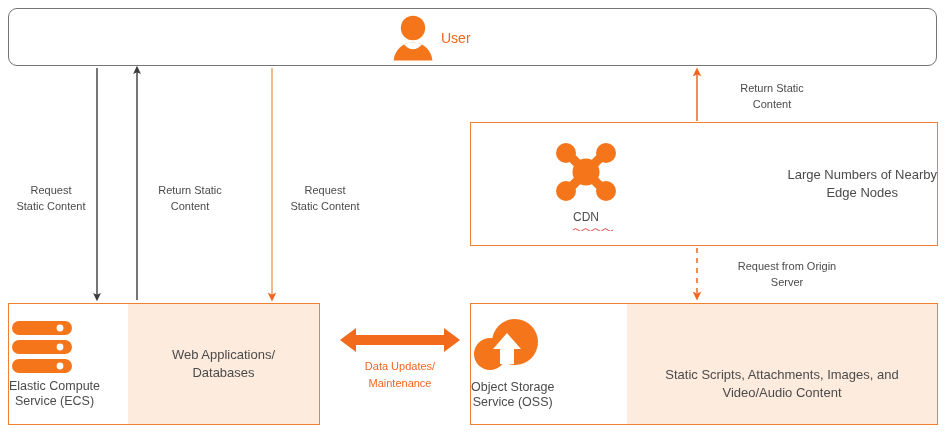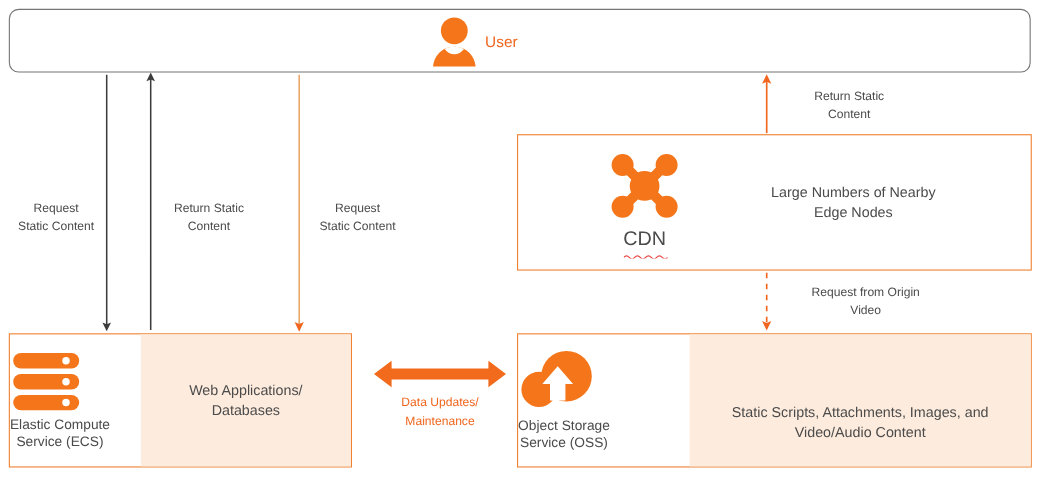--- a/index.html
+++ b/index.html
@@ -124,40 +124,40 @@
     bottom: 0;
     width: 230px;
     display: flex;
     flex-direction: column;
     align-items: center;
     justify-content: center;
     gap: 2px;
   }
   .cdn-caption {
     color: #4b4b4b;
-    font-size: 18px;
+    font-size: 12px;
     position: relative;
     padding-bottom: 6px;
   }
   .cdn-caption .squiggle {
     position: absolute;
     left: 0;
     right: 0;
     bottom: -1px;
     height: 4px;
   }
   .cdn-desc {
     position: absolute;
     left: 230px;
     right: 0;
     top: 0;
     bottom: 0;
     display: flex;
     align-items: center;
-    justify-content: flex-start;
+    justify-content: flex-end;
     color: #4b4b4b;
     font-size: 13px;
     line-height: 18px;
     text-align: center;
   }
 
   
   .arrow-label {
     position: absolute;
     font-size: 11px;
@@ -316,21 +316,21 @@
     <div>Static Content</div>
   </div>
 
   <div class="arrow-label lbl-return-cdn">
     <div>Return Static</div>
     <div>Content</div>
   </div>
 
   <div class="arrow-label lbl-origin">
     <div>Request from Origin</div>
-    <div>Video</div>
+    <div>Server</div>
   </div>
 
   <div class="arrow-label orange lbl-internal">
     <div>Data Updates/</div>
     <div>Maintenance</div>
   </div>
 
 </div>
 
 </body></html>

